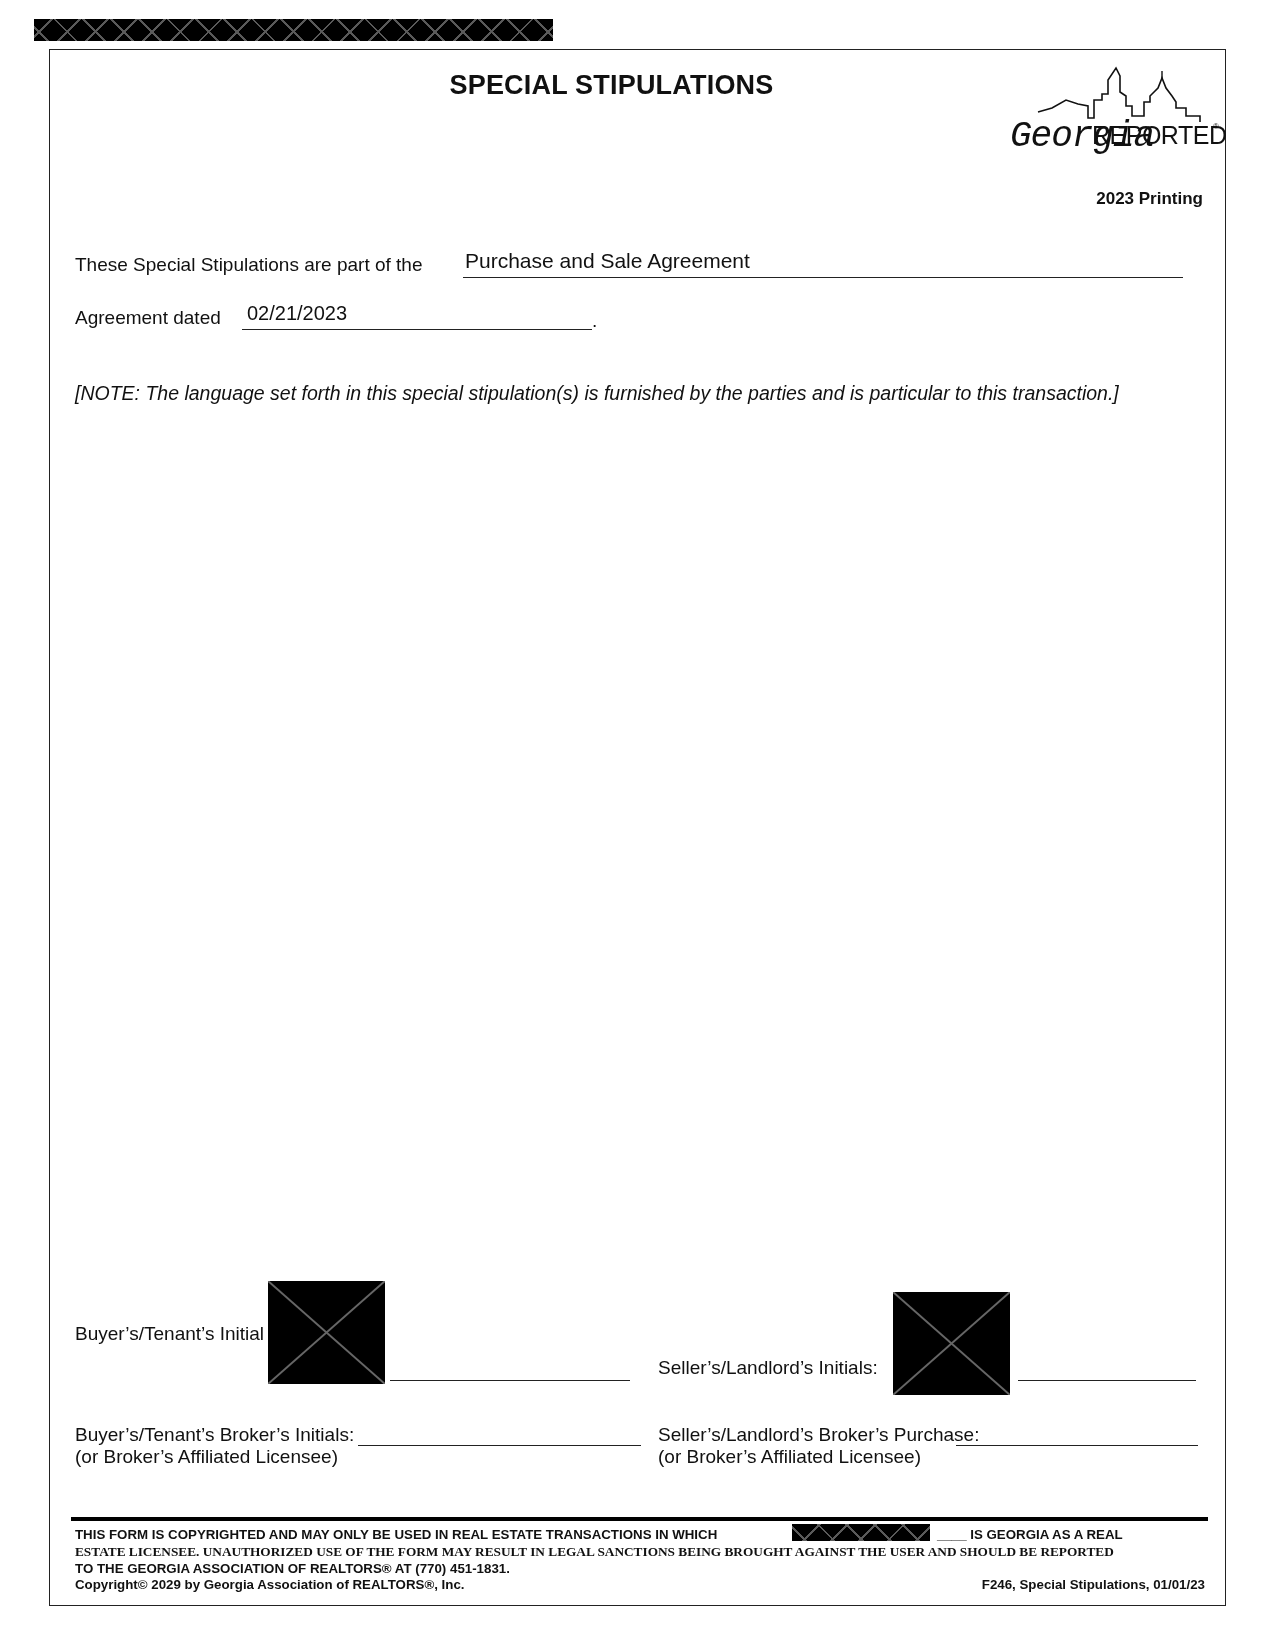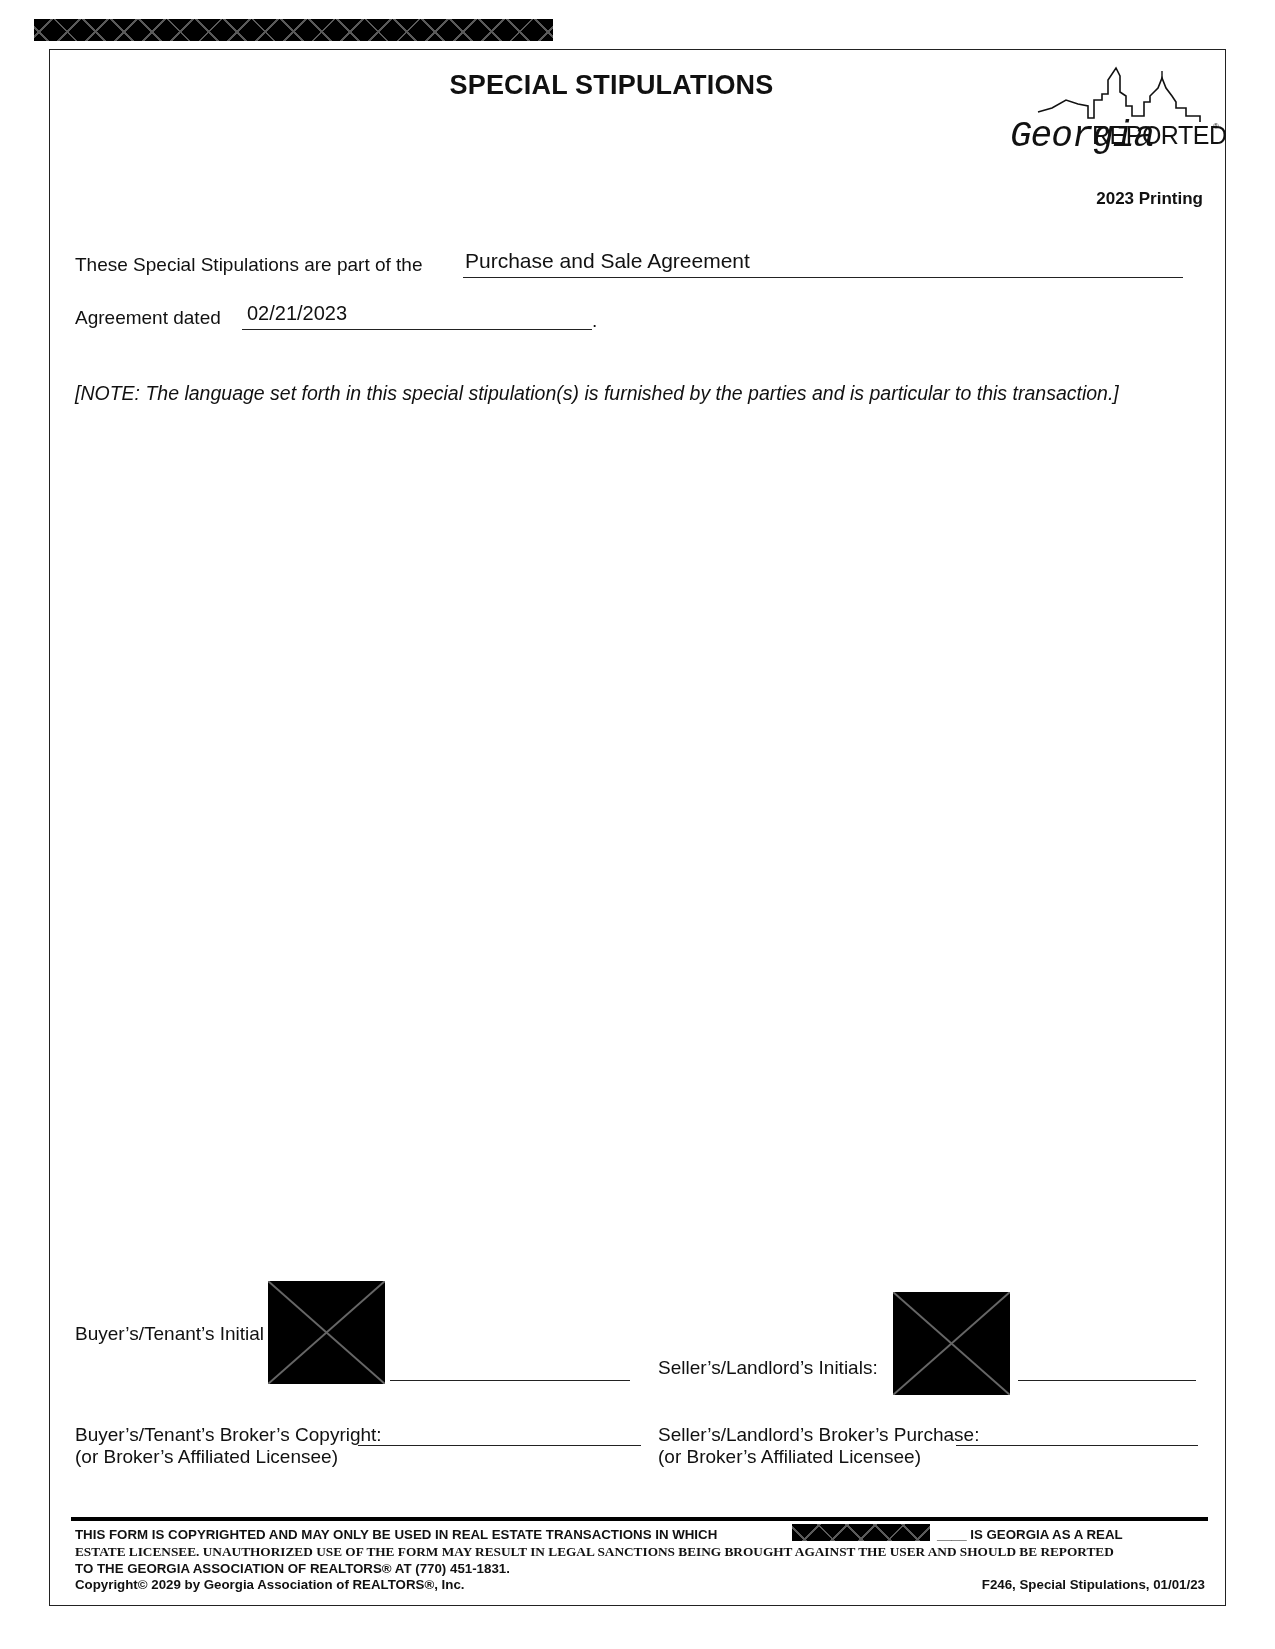--- a/index.html
+++ b/index.html
@@ -111,21 +111,21 @@
     <line x1="0" y1="0" x2="117" y2="103" stroke="#666" stroke-width="2"></line>
     <line x1="117" y1="0" x2="0" y2="103" stroke="#666" stroke-width="2"></line>
   </svg>
 </div>
 
 <div id="buyer-init-label" class="body-text">Buyer’s/Tenant’s Initial</div>
 <div id="buyer-init-line" class="fill-line"></div>
 <div id="seller-init-label" class="body-text">Seller’s/Landlord’s Initials:</div>
 <div id="seller-init-line" class="fill-line"></div>
 
-<div id="buyer-broker-label" class="body-text">Buyer’s/Tenant’s Broker’s Copyright:</div>
+<div id="buyer-broker-label" class="body-text">Buyer’s/Tenant’s Broker’s Initials:</div>
 <div id="buyer-broker-line" class="fill-line"></div>
 <div id="buyer-broker-sub" class="body-text">(or Broker’s Affiliated Licensee)</div>
 
 <div id="seller-broker-label" class="body-text">Seller’s/Landlord’s Broker’s Purchase:</div>
 <div id="seller-broker-line" class="fill-line"></div>
 <div id="seller-broker-sub" class="body-text">(or Broker’s Affiliated Licensee)</div>
 
 <div id="footer-rule"></div>
 <div id="foot-l1" class="foot">THIS FORM IS COPYRIGHTED AND MAY ONLY BE USED IN REAL ESTATE TRANSACTIONS IN WHICH</div>
 <div id="foot-redact" class="redact"></div>

